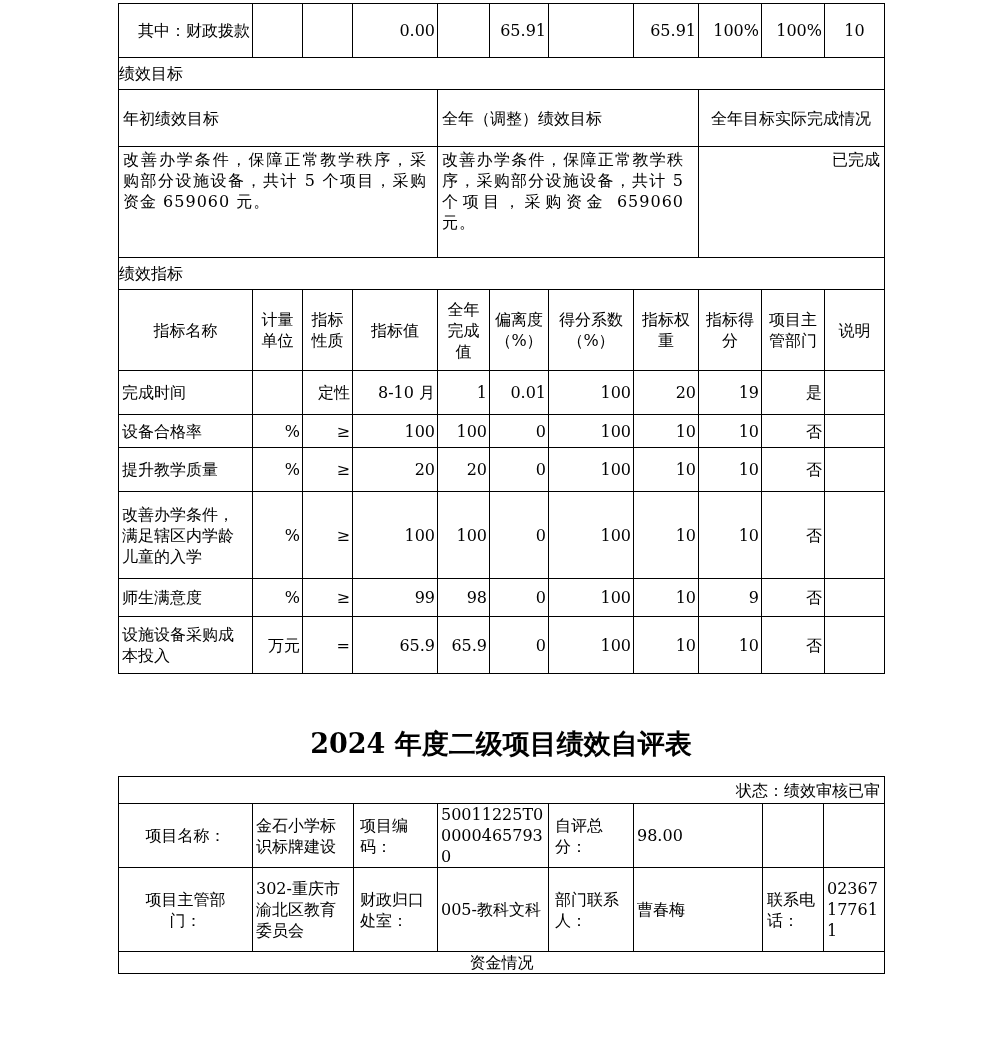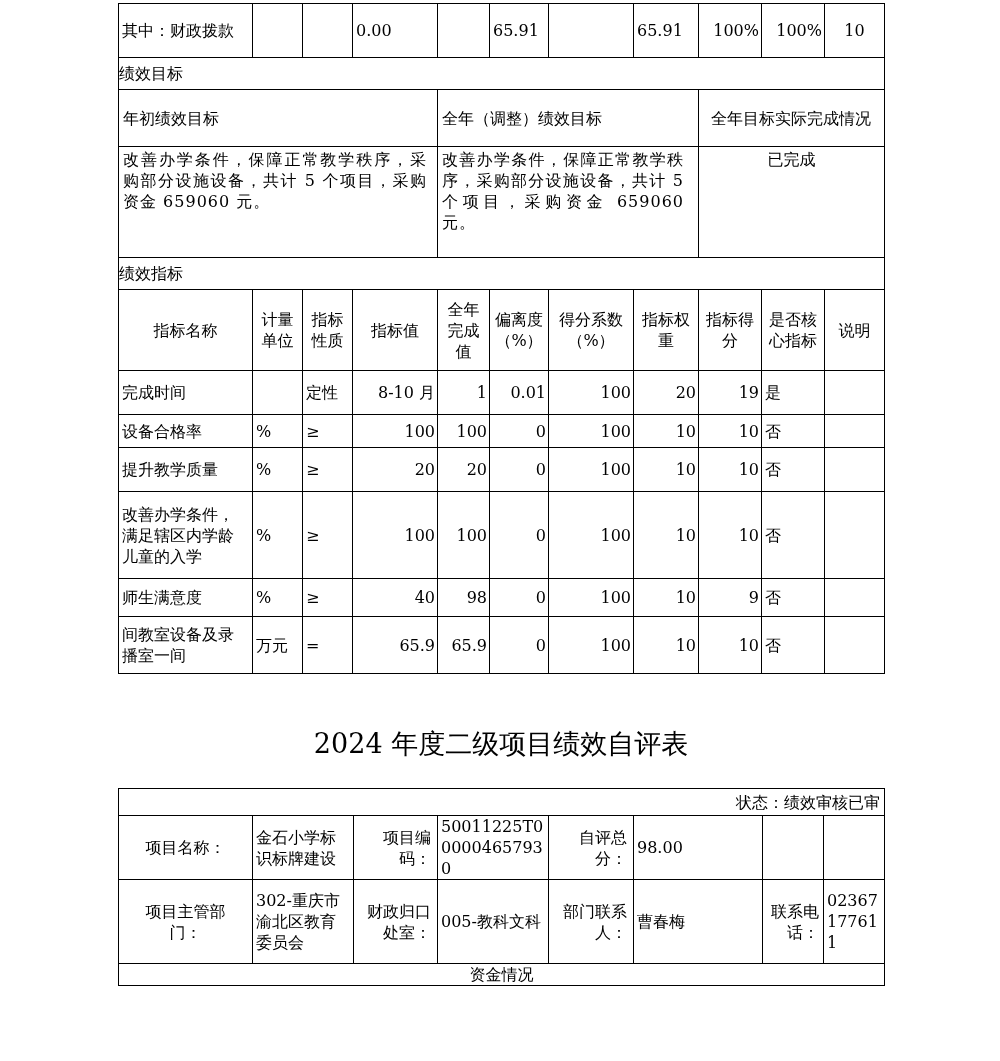--- a/index.html
+++ b/index.html
@@ -14,38 +14,38 @@
   td {
     border:1px solid #000; font-size:16px; line-height:21px;
     vertical-align:middle; overflow:hidden; word-wrap:break-word;
   }
   
   .row-funding td { height:54px; }
   .sec-title { height:32px; text-align:left; }
   .row-tgt-hdr td { height:57px; text-align:left; padding:0 4px; }
   .row-tgt-body td { height:111px; vertical-align:top; text-align:justify; padding:2px 10px 2px 4px; letter-spacing:1px; }
   .row-tgt-body td.tight { padding:2px 14px 2px 4px; }
-  .row-tgt-body td.plain { text-align:center; letter-spacing:normal; padding:2px 4px; }
+  .row-tgt-body td.plain { text-align:right; letter-spacing:normal; padding:2px 4px; }
   .row-ind-hdr td { height:81px; text-align:center; padding:0 4px; }
-  .cell-left { text-align:left; padding:0 2px 0 3px; }
+  .cell-left { text-align:right; padding:0 2px 0 3px; }
   .cell-name { text-align:left; vertical-align:middle; padding:1px 10px 1px 3px; }
   .cell-num { text-align:right; padding-right:2px; }
   .cell-center { text-align:center; }
   .h62 td { height:62px; } .h44 td { height:44px; } .h45 td { height:33px; }
   .h87 td { height:87px; } .h43 td { height:38px; } .h57 td { height:57px; }
   
   .big-title {
-    width:766px; margin:50px 0 24px 0; text-align:center;
-    font-size:27px; font-weight:normal; line-height:40px;
+    width:766px; margin:50px 0 12px 0; text-align:center;
+    font-size:27px; font-weight:bold; line-height:40px;
   }
   
   .row-status td { height:27px; text-align:right; padding-right:4px; }
   .row-f1 td { height:60px; } .row-f2 td { height:84px; }
   .row-fund-sec td { height:18px; text-align:center; }
-  .lbl { text-align:right; padding:0 6px; }
+  .lbl { text-align:left; padding:0 6px; }
   .lbl-wide { text-align:center; padding:0 16px; }
   .val { text-align:left; padding:0 2px 0 3px; word-break:break-all; }
 </style>
 </head>
 <body>
 
 <div class="doc">
 
   <table>
     <colgroup>
@@ -100,21 +100,21 @@
     <tr class="row-ind-hdr">
       <td>指标名称</td>
       <td>计量单位</td>
       <td>指标性质</td>
       <td>指标值</td>
       <td style="padding:0 2px;">全年完成值</td>
       <td style="padding:0 2px;">偏离度（%）</td>
       <td>得分系数（%）</td>
       <td>指标权重</td>
       <td>指标得分</td>
-      <td style="padding:0 2px;">是否核心指标</td>
+      <td style="padding:0 2px;">项目主管部门</td>
       <td>说明</td>
     </tr>
 
     <tr class="h44">
       <td class="cell-name">完成时间</td>
       <td class="cell-left"></td>
       <td class="cell-left">定性</td>
       <td class="cell-num">8-10 月</td>
       <td class="cell-num">1</td>
       <td class="cell-num">0.01</td>
@@ -160,31 +160,31 @@
       <td class="cell-num">100</td>
       <td class="cell-num">10</td>
       <td class="cell-num">10</td>
       <td class="cell-left">否</td>
       <td class="cell-left"></td>
     </tr>
     <tr class="h43">
       <td class="cell-name">师生满意度</td>
       <td class="cell-left">%</td>
       <td class="cell-left">≥</td>
-      <td class="cell-num">40</td>
+      <td class="cell-num">99</td>
       <td class="cell-num">98</td>
       <td class="cell-num">0</td>
       <td class="cell-num">100</td>
       <td class="cell-num">10</td>
       <td class="cell-num">9</td>
       <td class="cell-left">否</td>
       <td class="cell-left"></td>
     </tr>
     <tr class="h57">
-      <td class="cell-name">间教室设备及录播室一间</td>
+      <td class="cell-name">设施设备采购成本投入</td>
       <td class="cell-left">万元</td>
       <td class="cell-left">=</td>
       <td class="cell-num">65.9</td>
       <td class="cell-num">65.9</td>
       <td class="cell-num">0</td>
       <td class="cell-num">100</td>
       <td class="cell-num">10</td>
       <td class="cell-num">10</td>
       <td class="cell-left">否</td>
       <td class="cell-left"></td>

